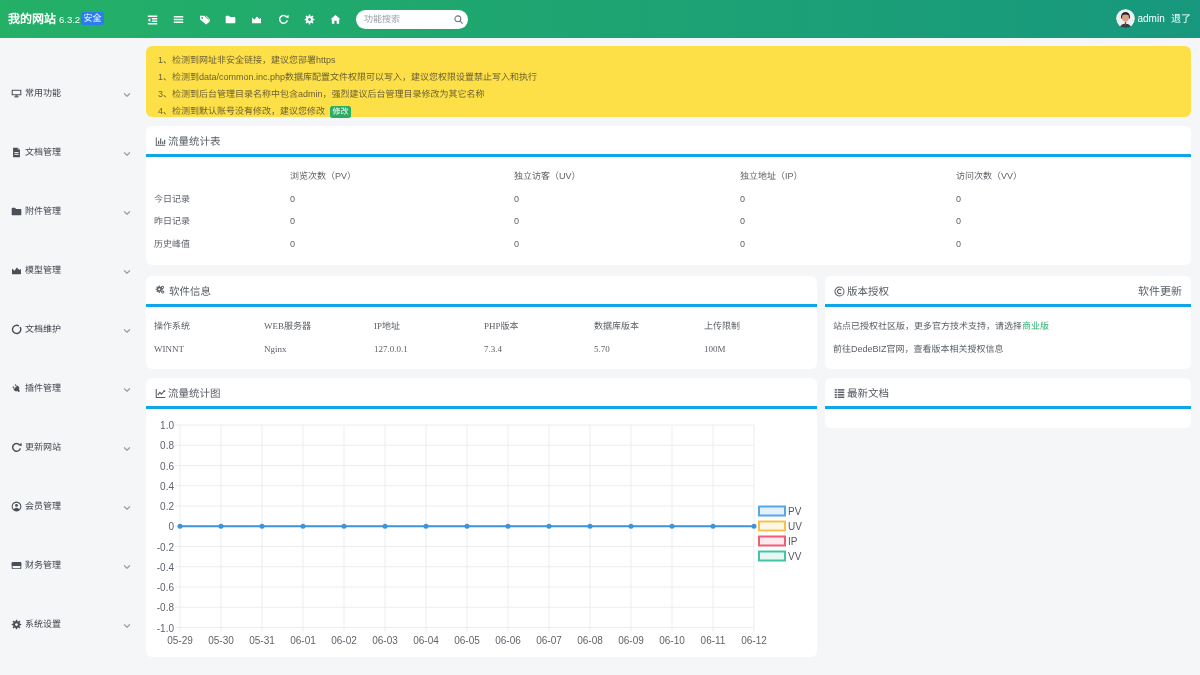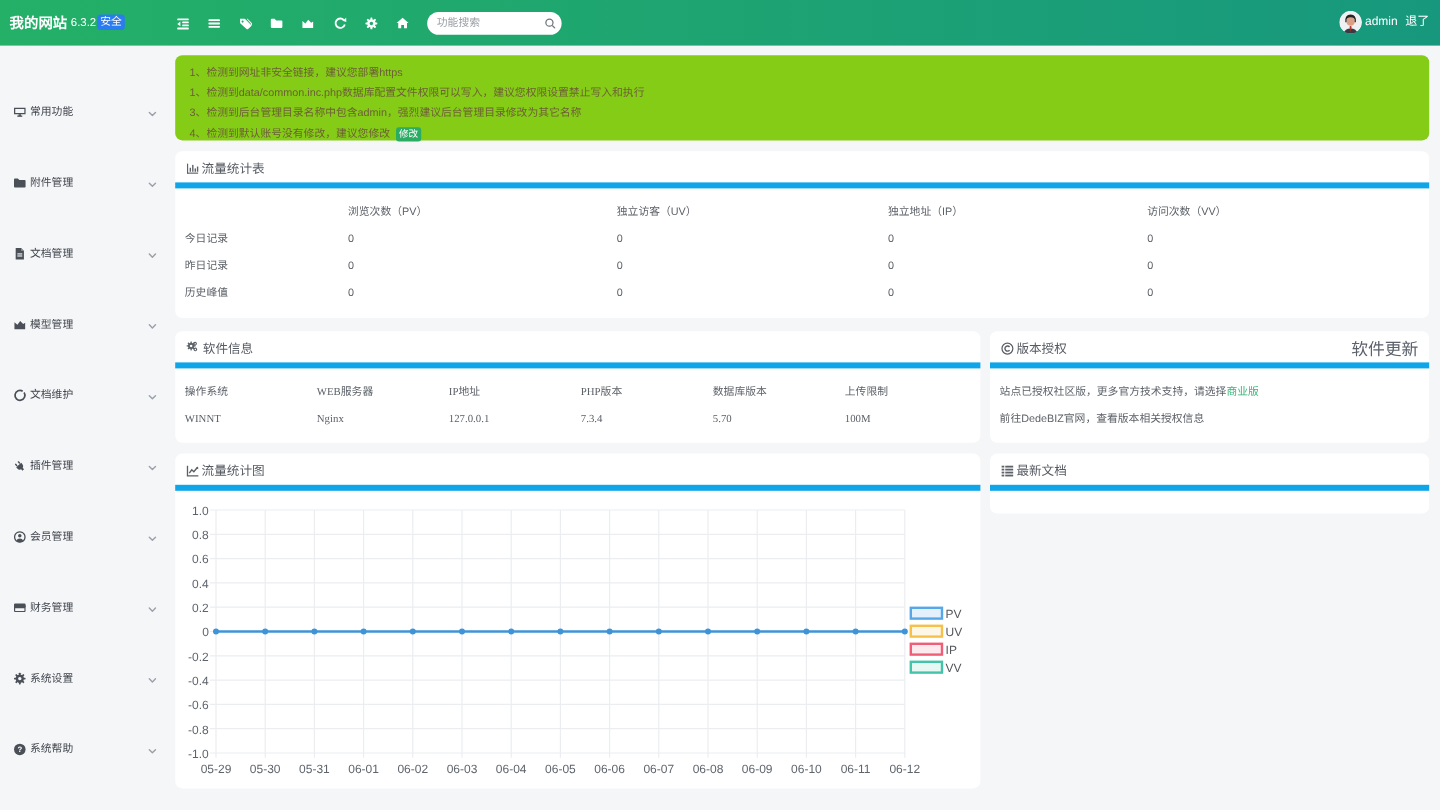--- a/index.html
+++ b/index.html
@@ -18,24 +18,24 @@
 .uname{position:absolute;left:1137.5px;top:0;line-height:38px;color:#fff;font-size:10px;}
 .logout{position:absolute;left:1171px;top:0;line-height:38px;color:#fff;font-size:10px;}
 
 .side{position:absolute;left:0;top:46.5px;width:140px;}
 .sitem{position:relative;height:25px;margin-top:34px;}
 .sitem svg{position:absolute;left:11px;top:7px;}
 .sitem .lb{position:absolute;left:25px;top:0;line-height:25px;font-size:9px;color:#42464d;}
 .sitem .ch{position:absolute;left:122.5px;top:11px;}
 
 .card{position:absolute;background:#fff;border-radius:6px;}
-.chead{position:relative;height:31px;line-height:31px;border-bottom:5px solid #0ea5e9;padding-left:9px;color:#565b63;font-size:10.5px;}
+.chead{position:relative;height:31px;line-height:31px;border-bottom:3px solid #0ea5e9;padding-left:9px;color:#565b63;font-size:10.5px;}
 .chead svg{vertical-align:-1.5px;margin-right:2px;}
-.chead .right{position:absolute;right:9px;top:0;color:#5c626b;font-size:14px;text-align:right;}
-.alert{position:absolute;left:146px;top:46px;width:1045px;height:71px;background:#84cc16;border-radius:6px;color:#6d6136;padding:5.5px 12px;font-size:9px;}
+.chead .right{position:absolute;right:9px;top:0;color:#5c626b;font-size:11px;text-align:right;}
+.alert{position:absolute;left:146px;top:46px;width:1045px;height:71px;background:#fde047;border-radius:6px;color:#6d6136;padding:5.5px 12px;font-size:9px;}
 .alert div{height:17.3px;line-height:17.3px;}
 .badge-xg{display:inline-block;background:#2aac63;color:#fff;border-radius:2.5px;font-size:8px;line-height:12px;padding:0 2.5px;margin-left:5px;vertical-align:0.5px;}
 .trow{display:flex;height:22.5px;line-height:22.5px;font-size:9px;color:#5d6269;}
 .trow>div{padding-left:8px;overflow:hidden;white-space:nowrap;}
 .t1 .c0{width:136px;}.t1 .c1{width:224px;}.t1 .c2{width:226px;}.t1 .c3{width:216px;}.t1 .c4{flex:1;}
 .t2 .c{width:110px;}
 .green{color:#35b475;}
 </style>
 </head>
 <body>
@@ -114,35 +114,35 @@
         <rect x="5" y="12" width="6" height="1.6"></rect>
         <rect x="6.5" y="10.5" width="3" height="2"></rect>
       </svg>
       <span class="lb">常用功能</span>
       <svg class="ch" width="8" height="6" viewBox="0 0 9 7" fill="none" stroke="#9ba1a8" stroke-width="1.4" stroke-linecap="round" stroke-linejoin="round">
         <polyline points="1.5,2 4.5,5 7.5,2"></polyline>
       </svg>
     </div>
     <div class="sitem">
       <svg width="11" height="11" viewBox="0 0 16 16" fill="#4b5058">
-        <path d="M1 3.5 a1 1 0 0 1 1-1 h3.6 l1.9 2 H14 a1 1 0 0 1 1 1 v7 a1 1 0 0 1 -1 1 H2 a1 1 0 0 1 -1-1 z"></path>
-      </svg>
-      <span class="lb">附件管理</span>
-      <svg class="ch" width="8" height="6" viewBox="0 0 9 7" fill="none" stroke="#9ba1a8" stroke-width="1.4" stroke-linecap="round" stroke-linejoin="round">
-        <polyline points="1.5,2 4.5,5 7.5,2"></polyline>
-      </svg>
-    </div>
-    <div class="sitem">
-      <svg width="11" height="11" viewBox="0 0 16 16" fill="#4b5058">
         <path d="M3 1 h6.5 L13 4.5 V15 H3z"></path>
         <path d="M9.5 1 V4.5 H13z" fill="#888c92"></path>
         <rect x="5" y="7.5" width="6" height="1.3" fill="#fff"></rect>
         <rect x="5" y="10" width="6" height="1.3" fill="#fff"></rect>
       </svg>
       <span class="lb">文档管理</span>
+      <svg class="ch" width="8" height="6" viewBox="0 0 9 7" fill="none" stroke="#9ba1a8" stroke-width="1.4" stroke-linecap="round" stroke-linejoin="round">
+        <polyline points="1.5,2 4.5,5 7.5,2"></polyline>
+      </svg>
+    </div>
+    <div class="sitem">
+      <svg width="11" height="11" viewBox="0 0 16 16" fill="#4b5058">
+        <path d="M1 3.5 a1 1 0 0 1 1-1 h3.6 l1.9 2 H14 a1 1 0 0 1 1 1 v7 a1 1 0 0 1 -1 1 H2 a1 1 0 0 1 -1-1 z"></path>
+      </svg>
+      <span class="lb">附件管理</span>
       <svg class="ch" width="8" height="6" viewBox="0 0 9 7" fill="none" stroke="#9ba1a8" stroke-width="1.4" stroke-linecap="round" stroke-linejoin="round">
         <polyline points="1.5,2 4.5,5 7.5,2"></polyline>
       </svg>
     </div>
     <div class="sitem">
       <svg width="11" height="11" viewBox="0 0 16 16" fill="#4b5058">
         <path d="M1.5 13.5 V5 l3.6 3.2 3.4-4.7 3.6 3.8 2.4-1.6 V13.5 z"></path>
       </svg>
       <span class="lb">模型管理</span>
       <svg class="ch" width="8" height="6" viewBox="0 0 9 7" fill="none" stroke="#9ba1a8" stroke-width="1.4" stroke-linecap="round" stroke-linejoin="round">
@@ -160,20 +160,30 @@
     </div>
     <div class="sitem">
       <svg width="11" height="11" viewBox="0 0 16 16" fill="#4b5058">
         <g transform="rotate(-42 8 8)">
           <rect x="4.9" y="2.2" width="1.7" height="3.4" rx="0.7"></rect>
           <rect x="9.4" y="2.2" width="1.7" height="3.4" rx="0.7"></rect>
           <path d="M3.9 6 h8.2 v2 a4.1 4.1 0 0 1 -2.8 3.9 V14.2 h-2.6 v-2.3 A4.1 4.1 0 0 1 3.9 8z"></path>
         </g>
       </svg>
       <span class="lb">插件管理</span>
+      <svg class="ch" width="8" height="6" viewBox="0 0 9 7" fill="none" stroke="#9ba1a8" stroke-width="1.4" stroke-linecap="round" stroke-linejoin="round">
+        <polyline points="1.5,2 4.5,5 7.5,2"></polyline>
+      </svg>
+    </div>
+    <div class="sitem">
+      <svg width="11" height="11" viewBox="0 0 16 16" fill="none" stroke="#4b5058">
+        <path d="M13.6 9.3 a5.7 5.7 0 1 1 -1.2-5.3" stroke-width="2.2"></path>
+        <polygon points="15.3,1.2 15.5,6.2 10.7,4.7" fill="#4b5058" stroke="none"></polygon>
+      </svg>
+      <span class="lb">更新网站</span>
       <svg class="ch" width="8" height="6" viewBox="0 0 9 7" fill="none" stroke="#9ba1a8" stroke-width="1.4" stroke-linecap="round" stroke-linejoin="round">
         <polyline points="1.5,2 4.5,5 7.5,2"></polyline>
       </svg>
     </div>
     <div class="sitem">
       <svg width="11" height="11" viewBox="0 0 16 16" fill="#4b5058">
         <path fill-rule="evenodd" d="M8 .9 a7.1 7.1 0 1 0 .01 0 z M8 2.5 a5.5 5.5 0 1 1 -.01 0 z"></path>
         <circle cx="8" cy="6.4" r="2.1"></circle>
         <path d="M3.9 12.6 a4.3 3.9 0 0 1 8.2 0 a5.5 5.5 0 0 1 -8.2 0z"></path>
       </svg>

